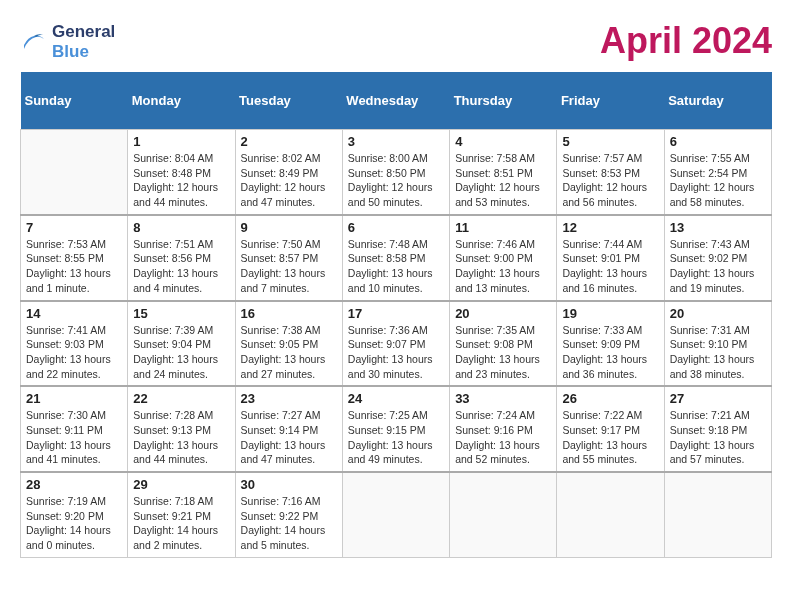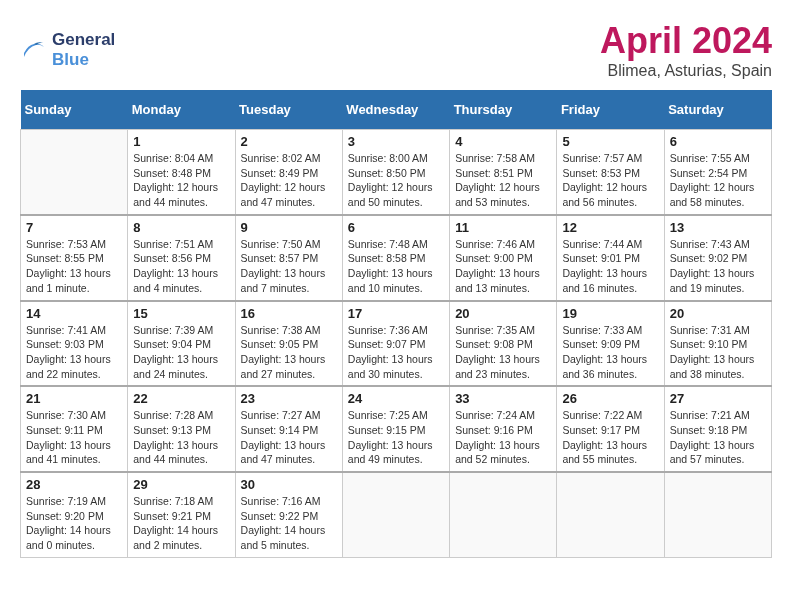--- a/index.html
+++ b/index.html
@@ -6,21 +6,21 @@
     body {
       font-family: Arial, sans-serif;
       background: #fff;
       width: 792px;
       min-height: 612px;
       padding: 20px;
     }
     .header {
       display: flex;
       justify-content: space-between;
-      align-items: center;
+      align-items: flex-end;
       margin-bottom: 10px;
     }
     .logo {
       display: flex;
       align-items: center;
       gap: 4px;
     }
     .logo-bird {
       width: 28px;
       height: 22px;
@@ -41,21 +41,21 @@
     table {
       width: 100%;
       border-collapse: collapse;
       font-size: 11px;
     }
     thead tr {
       background-color: #2c6fad;
       color: white;
     }
     thead th {
-      padding: 12px 4px;
+      padding: 21px 4px;
       text-align: left;
       font-size: 13px;
       font-weight: bold;
     }
     tbody td {
       border: 1px solid #ccc;
       padding: 4px 5px;
       vertical-align: top;
       width: 107px;
     }
@@ -90,21 +90,20 @@
       <path d="M4 18 Q8 8 16 6 Q20 5 24 8 Q20 4 14 5 Q8 6 4 14 Z" fill="#4a90d9"></path>
       <path d="M14 5 Q18 2 24 4 Q20 3 16 6 Z" fill="#2c6fad"></path>
     </svg>
     <div>
       <div style="font-size:17px;font-weight:bold;color:#2c3e6b;">General</div>
       <div style="font-size:17px;font-weight:bold;color:#4a90d9;">Blue</div>
     </div>
   </div>
   <div class="title-block">
     <h1>April 2024</h1>
-    <h2>Blimea, Asturias, Spain</h2>
   </div>
 </div>
 
 <table>
   <thead>
     <tr>
     <th>Sunday</th>
         <th>Monday</th>
         <th>Tuesday</th>
         <th>Wednesday</th>

